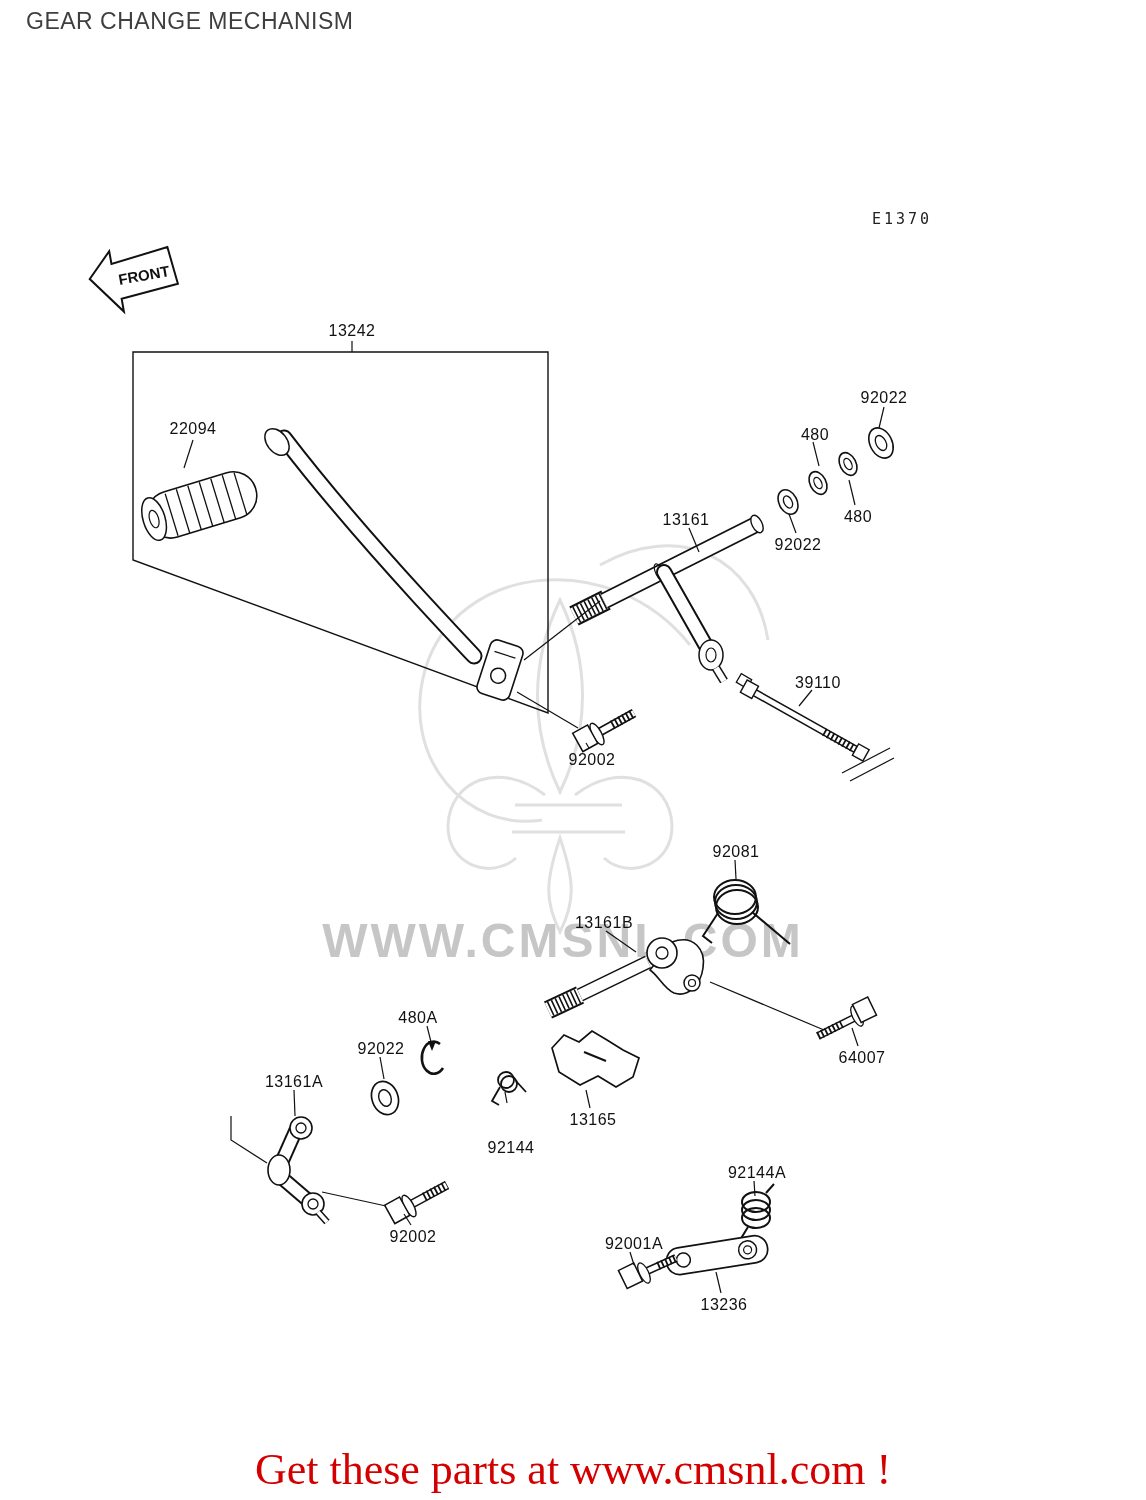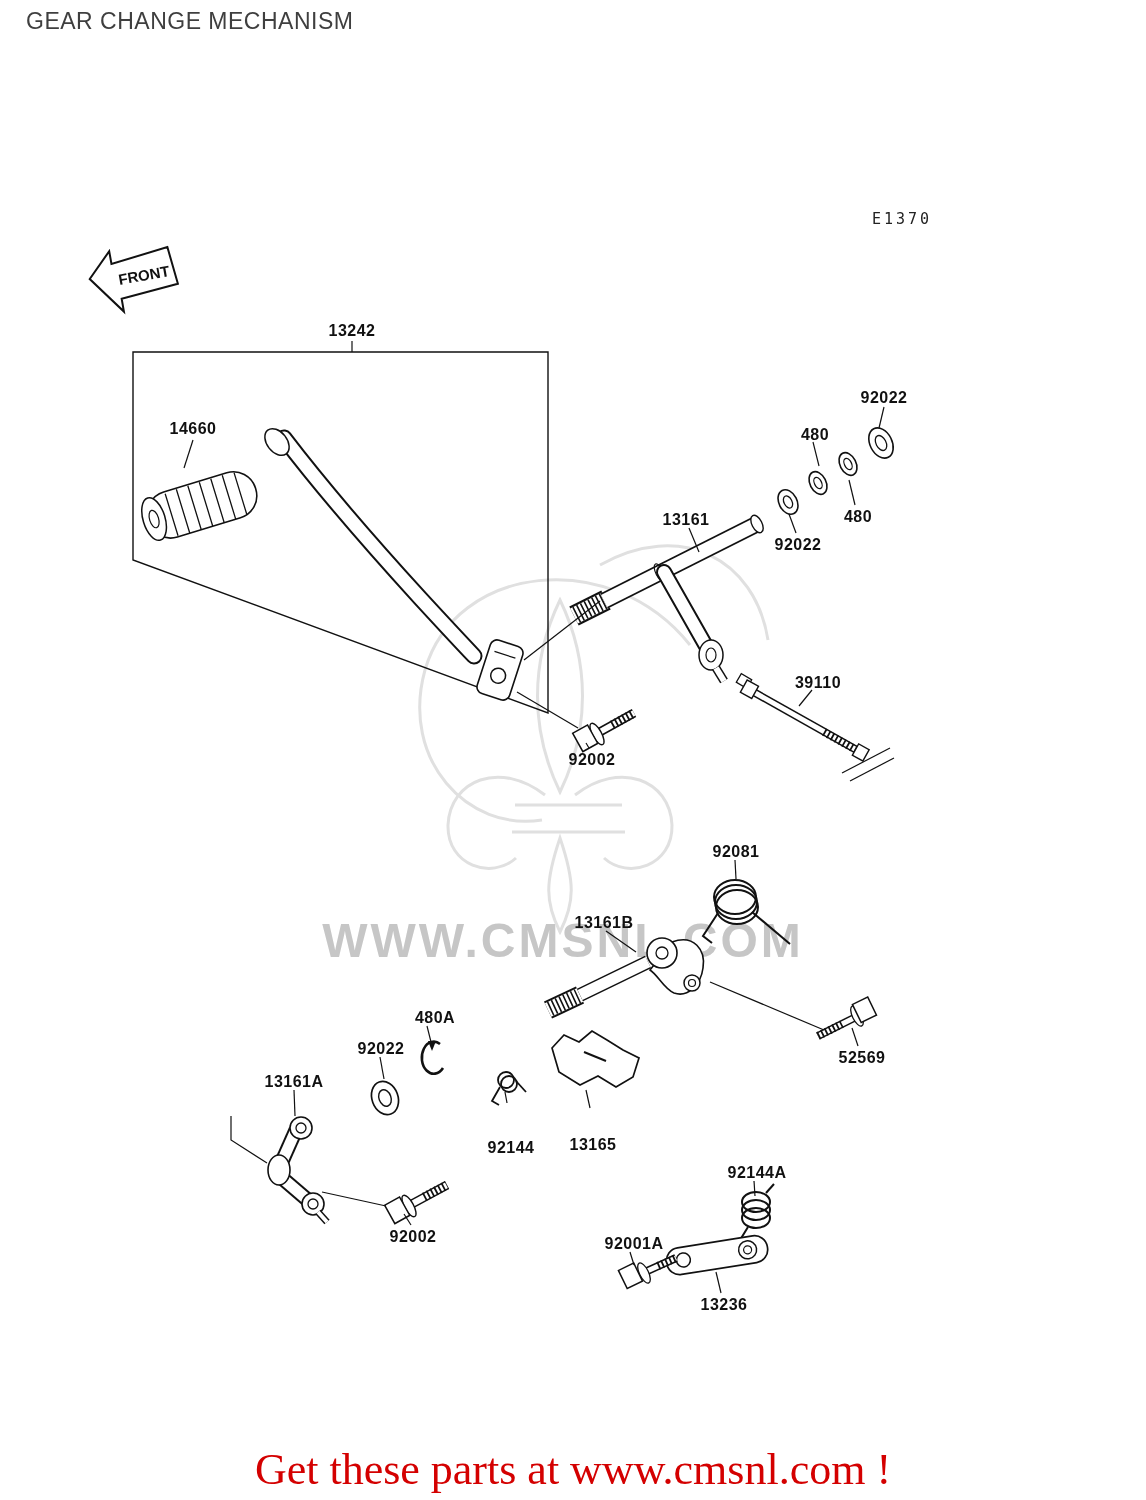--- a/index.html
+++ b/index.html
@@ -26,21 +26,21 @@
   }
   .wm-url {
     position:absolute; left:563px; top:913px; transform:translateX(-50%);
     font-size:48px; font-weight:bold; letter-spacing:3px; color:#c6c6c6;
     white-space:nowrap;
   }
   svg.diagram { position:absolute; left:0; top:0; }
 
   .part-label {
     position:absolute; transform:translateX(-50%);
-    font-size:16px; font-weight:bold; line-height:17px;
+    font-size:16px; font-weight:normal; line-height:17px;
     color:#111; white-space:nowrap; letter-spacing:0.5px;text-align:right;
   }
   .footer-link {
     position:absolute; left:573px; top:1444px; transform:translateX(-50%);
     font-family:"Liberation Serif", serif;
     font-size:44px; color:#d40000; white-space:nowrap;
   }
 </style>
 </head>
 <body>
@@ -262,36 +262,36 @@
       <path d="M524,660 L600,601"></path>
       <path d="M517,692 L578,728"></path>
       <path d="M710,982 L824,1030"></path>
       <path d="M322,1192 L386,1206"></path>
       <path d="M231,1116 L231,1140 L267,1163"></path>
     </g>
     <polygon points="428,1041 436,1041 432,1051" fill="#111"></polygon>
   </svg>
 
   <div class="part-label" style="left:352px; top:322px;">13242</div>
-  <div class="part-label" style="left:193px; top:420px;">14660</div>
+  <div class="part-label" style="left:193px; top:420px;">22094</div>
   <div class="part-label" style="left:884px; top:389px;">92022</div>
   <div class="part-label" style="left:815px; top:426px;">480</div>
   <div class="part-label" style="left:686px; top:511px;">13161</div>
   <div class="part-label" style="left:798px; top:536px;">92022</div>
   <div class="part-label" style="left:858px; top:508px;">480</div>
   <div class="part-label" style="left:818px; top:674px;">39110</div>
   <div class="part-label" style="left:592px; top:751px;">92002</div>
   <div class="part-label" style="left:736px; top:843px;">92081</div>
   <div class="part-label" style="left:604px; top:914px;">13161B</div>
-  <div class="part-label" style="left:435px; top:1009px;">480A</div>
+  <div class="part-label" style="left:418px; top:1009px;">480A</div>
   <div class="part-label" style="left:381px; top:1040px;">92022</div>
   <div class="part-label" style="left:294px; top:1073px;">13161A</div>
   <div class="part-label" style="left:511px; top:1104px;margin-top:35px;">92144</div>
-  <div class="part-label" style="left:593px; top:1136px;">13165</div>
-  <div class="part-label" style="left:862px; top:1049px;">52569</div>
+  <div class="part-label" style="left:593px; top:1111px;">13165</div>
+  <div class="part-label" style="left:862px; top:1049px;">64007</div>
   <div class="part-label" style="left:413px; top:1228px;">92002</div>
   <div class="part-label" style="left:757px; top:1164px;">92144A</div>
   <div class="part-label" style="left:634px; top:1235px;">92001A</div>
   <div class="part-label" style="left:724px; top:1296px;">13236</div>
 
   <div class="footer-link">Get these parts at www.cmsnl.com !</div>
 
 </div>
 
 </body></html>

